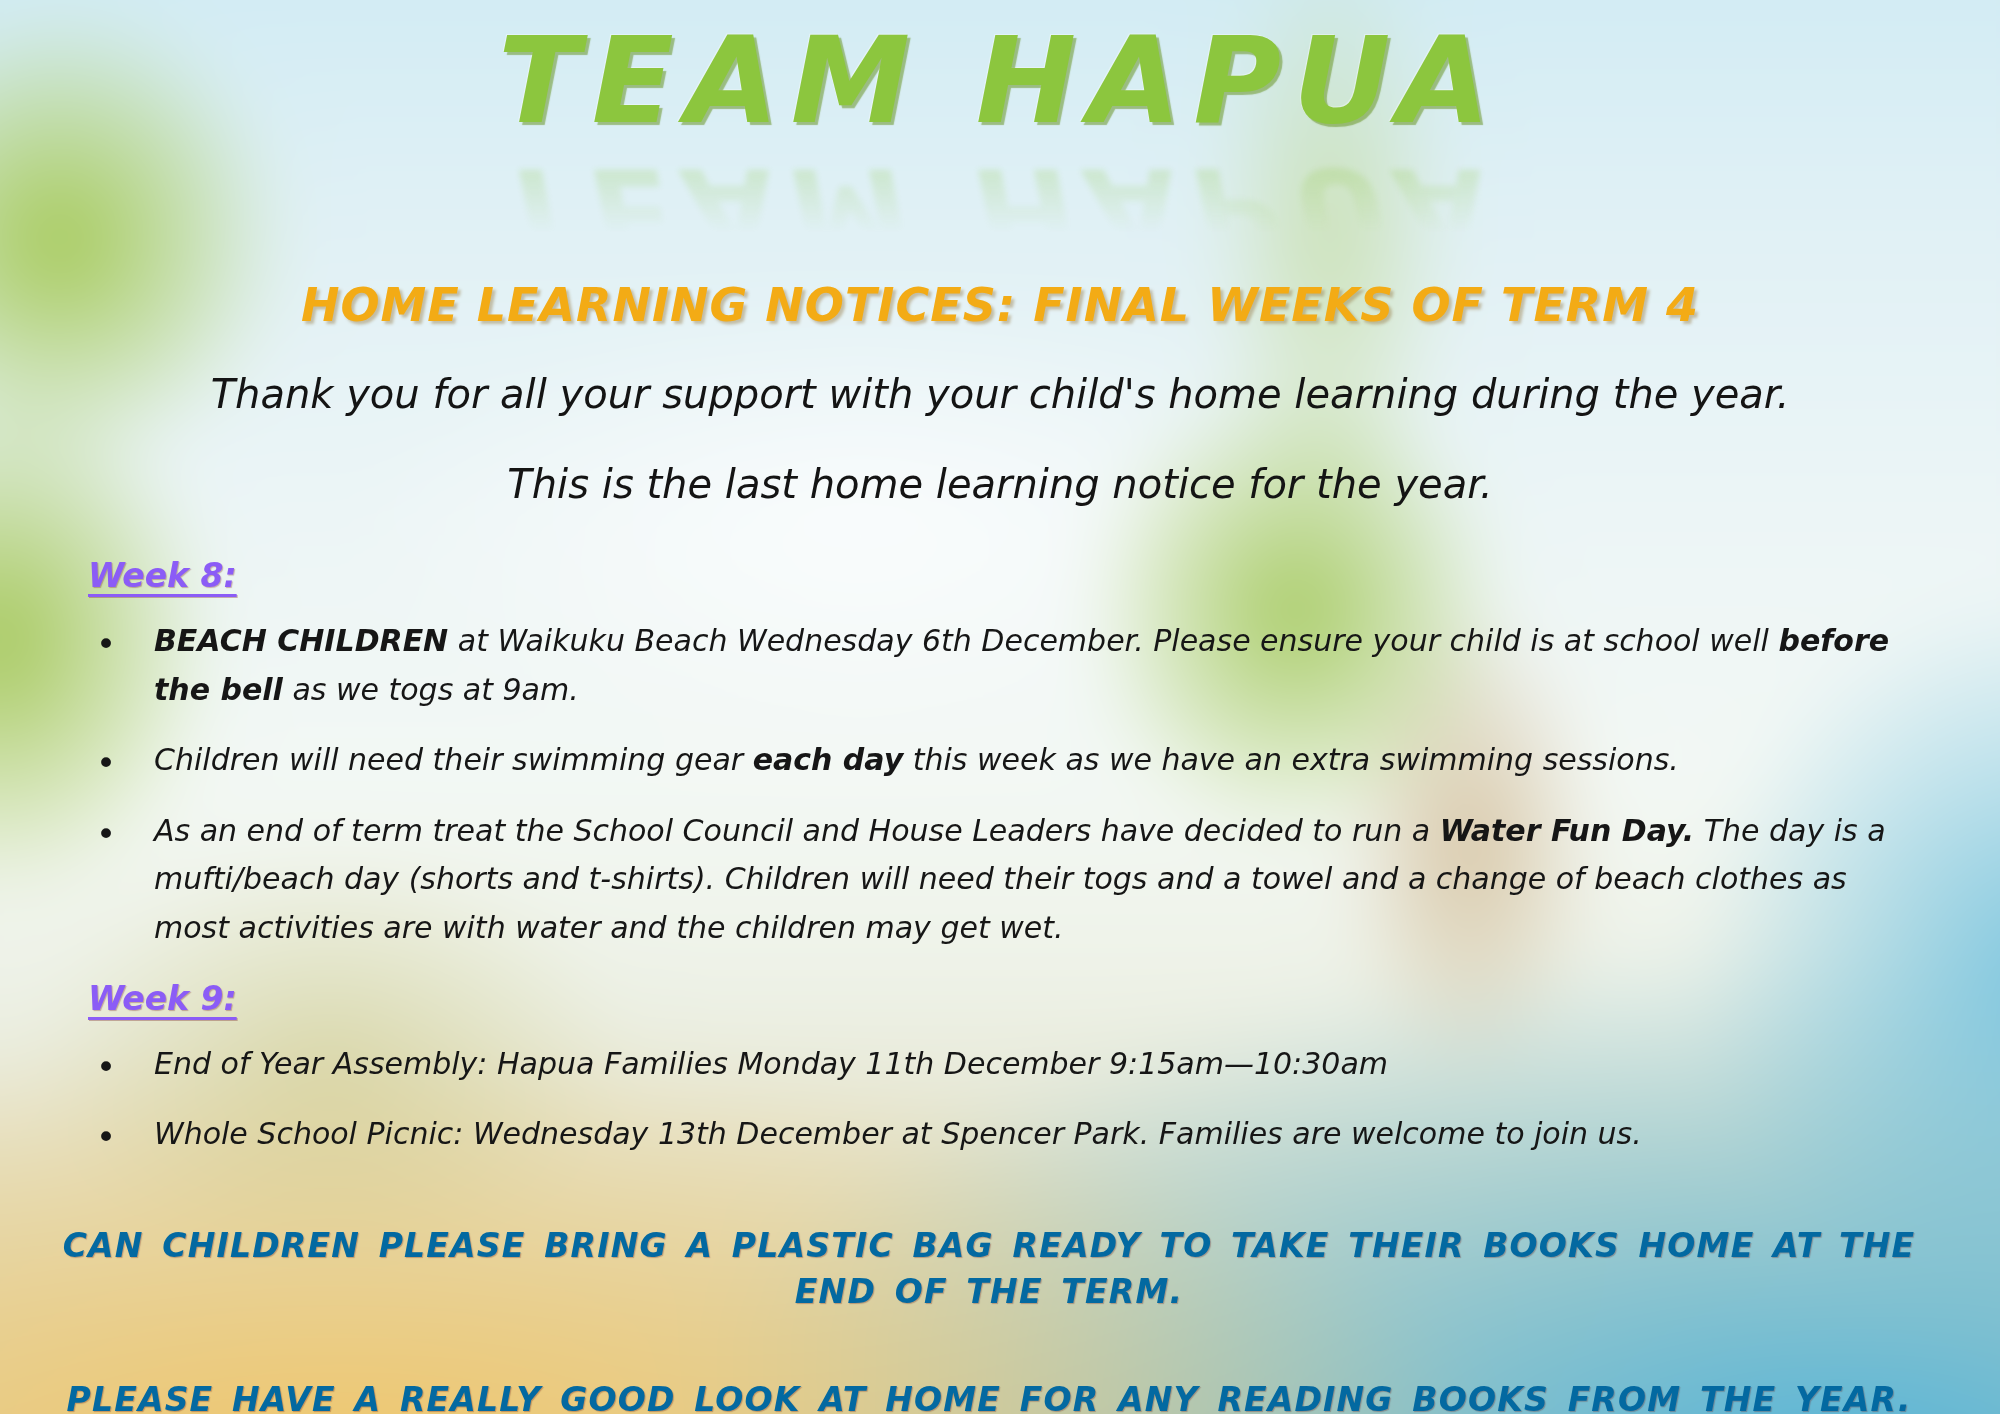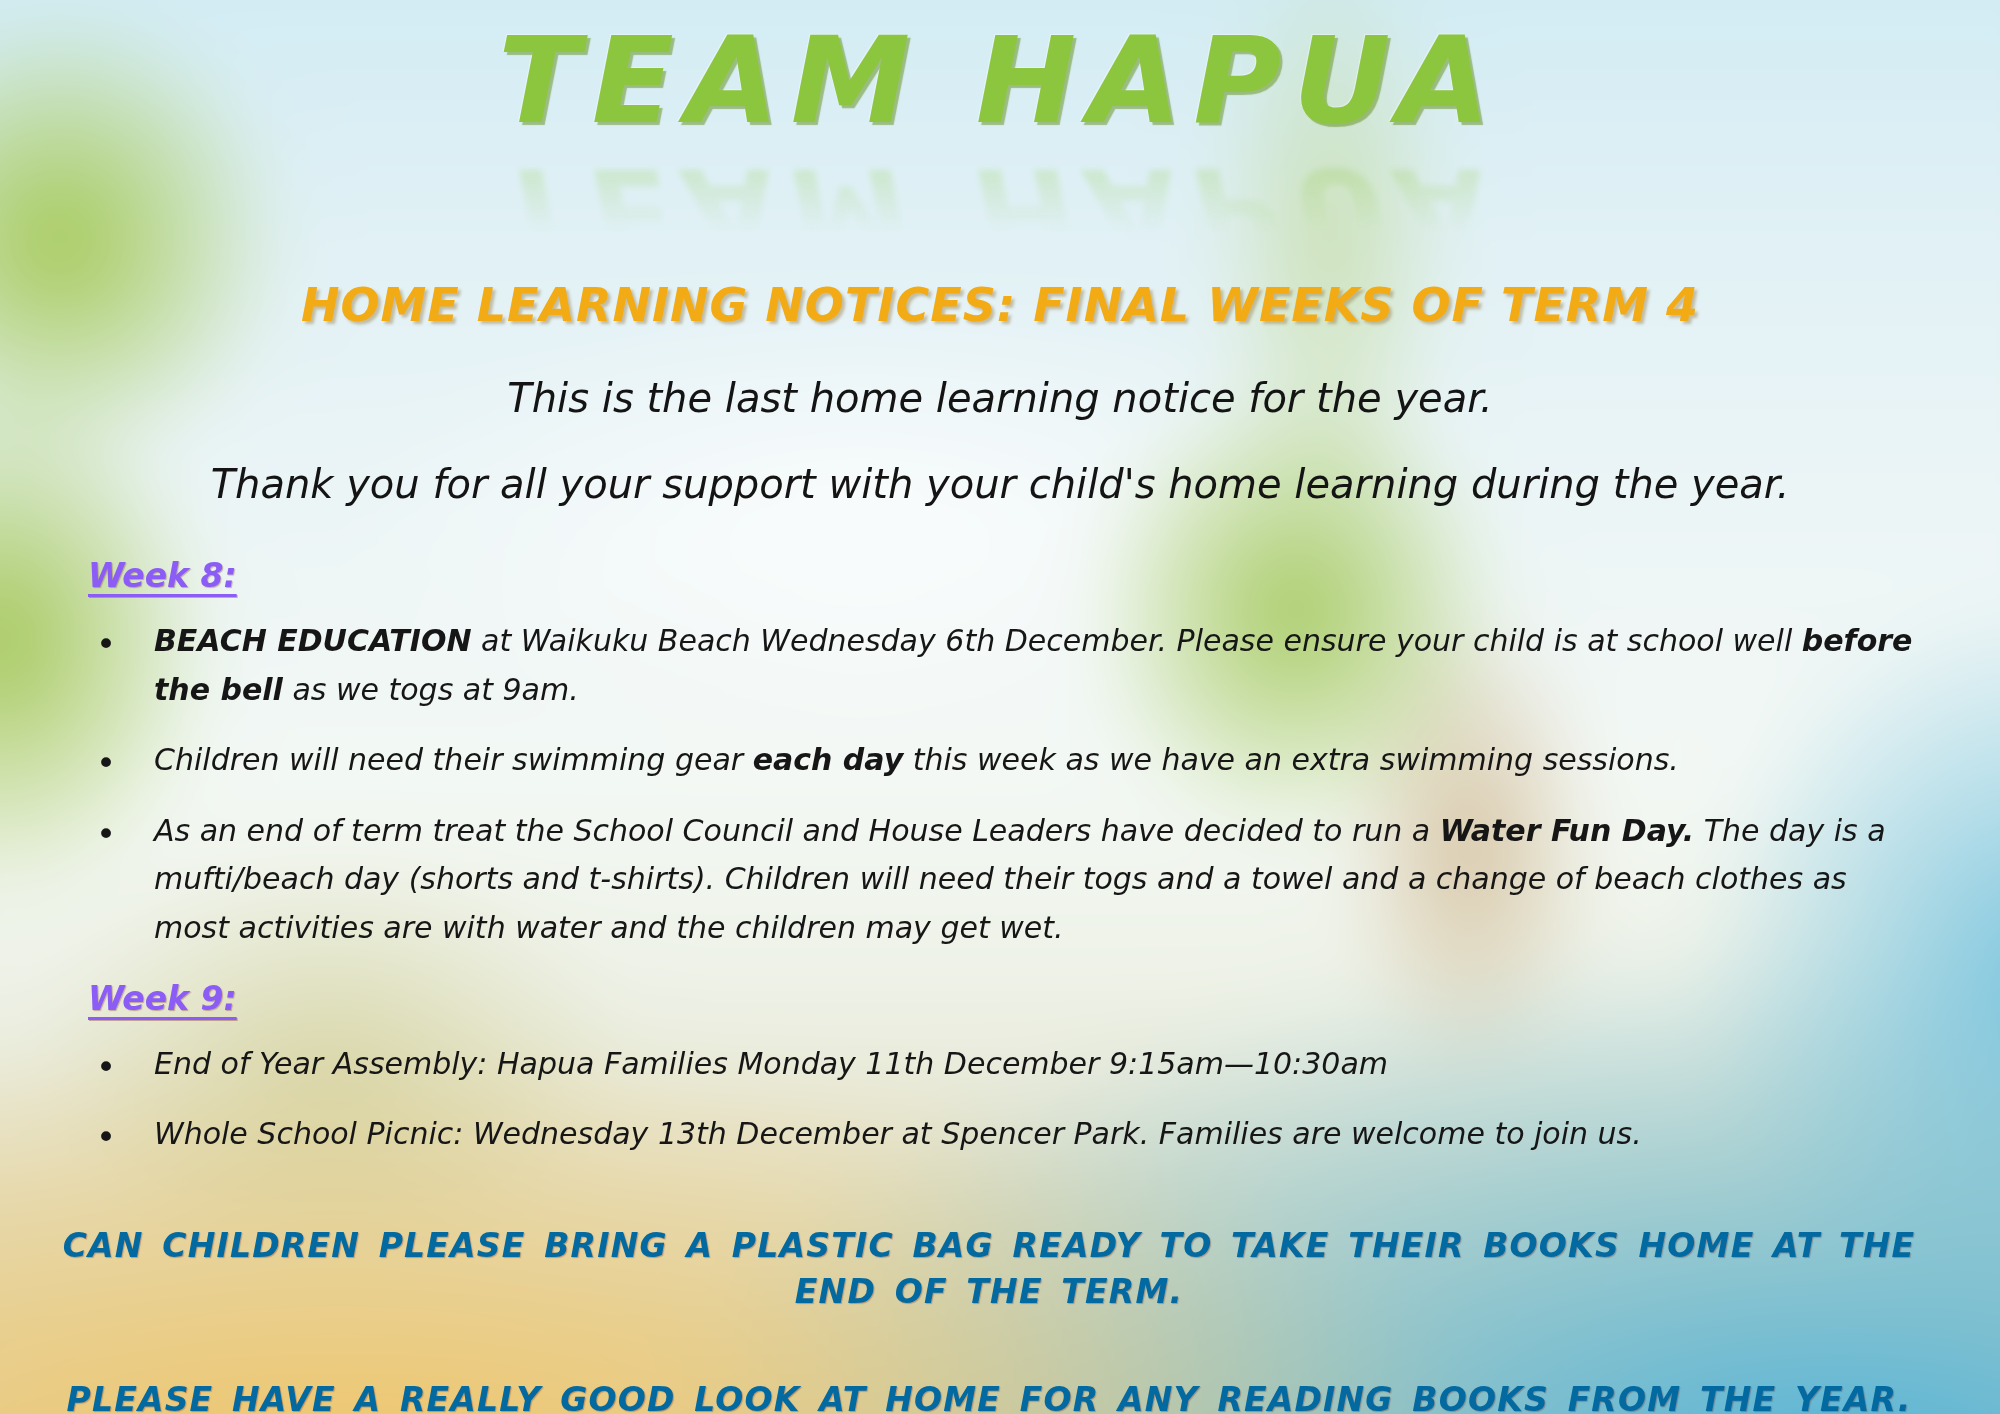--- a/index.html
+++ b/index.html
@@ -132,27 +132,27 @@
 </style>
 </head>
 <body>
 
 <div class="page">
   <div class="bg"></div>
   <div class="content">
     <h1 class="title">TEAM HAPUA</h1>
     <div class="title-reflection" aria-hidden="true">TEAM HAPUA</div>
     <h2 class="subtitle">HOME LEARNING NOTICES: FINAL WEEKS OF TERM 4</h2>
+    <p class="intro">Thank you for all your support with your child's home learning during the year.</p>
     <p class="intro second">This is the last home learning notice for the year.</p>
-    <p class="intro">Thank you for all your support with your child's home learning during the year.</p>
     <div class="sections" id="sections">
   <div class="week-section">
     <h3 class="week-heading">Week 8:</h3>
     <ul class="bullet-list">
-            <li><span class="b">BEACH EDUCATION</span><span> at Waikuku Beach Wednesday 6th December. Please ensure your child is at school well </span><span class="b">before the bell</span><span> as we togs at 9am.</span></li>
+            <li><span class="b">BEACH CHILDREN</span><span> at Waikuku Beach Wednesday 6th December. Please ensure your child is at school well </span><span class="b">before the bell</span><span> as we togs at 9am.</span></li>
             <li><span>Children will need their swimming gear </span><span class="b">each day</span><span> this week as we have an extra swimming sessions.</span></li>
             <li><span>As an end of term treat the School Council and House Leaders have decided to run a </span><span class="b">Water Fun Day.</span><span>  The day is a mufti/beach day (shorts and t-shirts). Children will need their togs and a towel and a change of beach clothes as most activities are with water and the children may get wet.</span></li>
           </ul>
   </div>
 
   <div class="week-section">
     <h3 class="week-heading">Week 9:</h3>
     <ul class="bullet-list">
             <li><span>End of Year Assembly: Hapua Families Monday 11th December 9:15am—10:30am</span></li>
             <li><span>Whole School Picnic: Wednesday 13th December at Spencer Park. Families are welcome to join us.</span></li>

